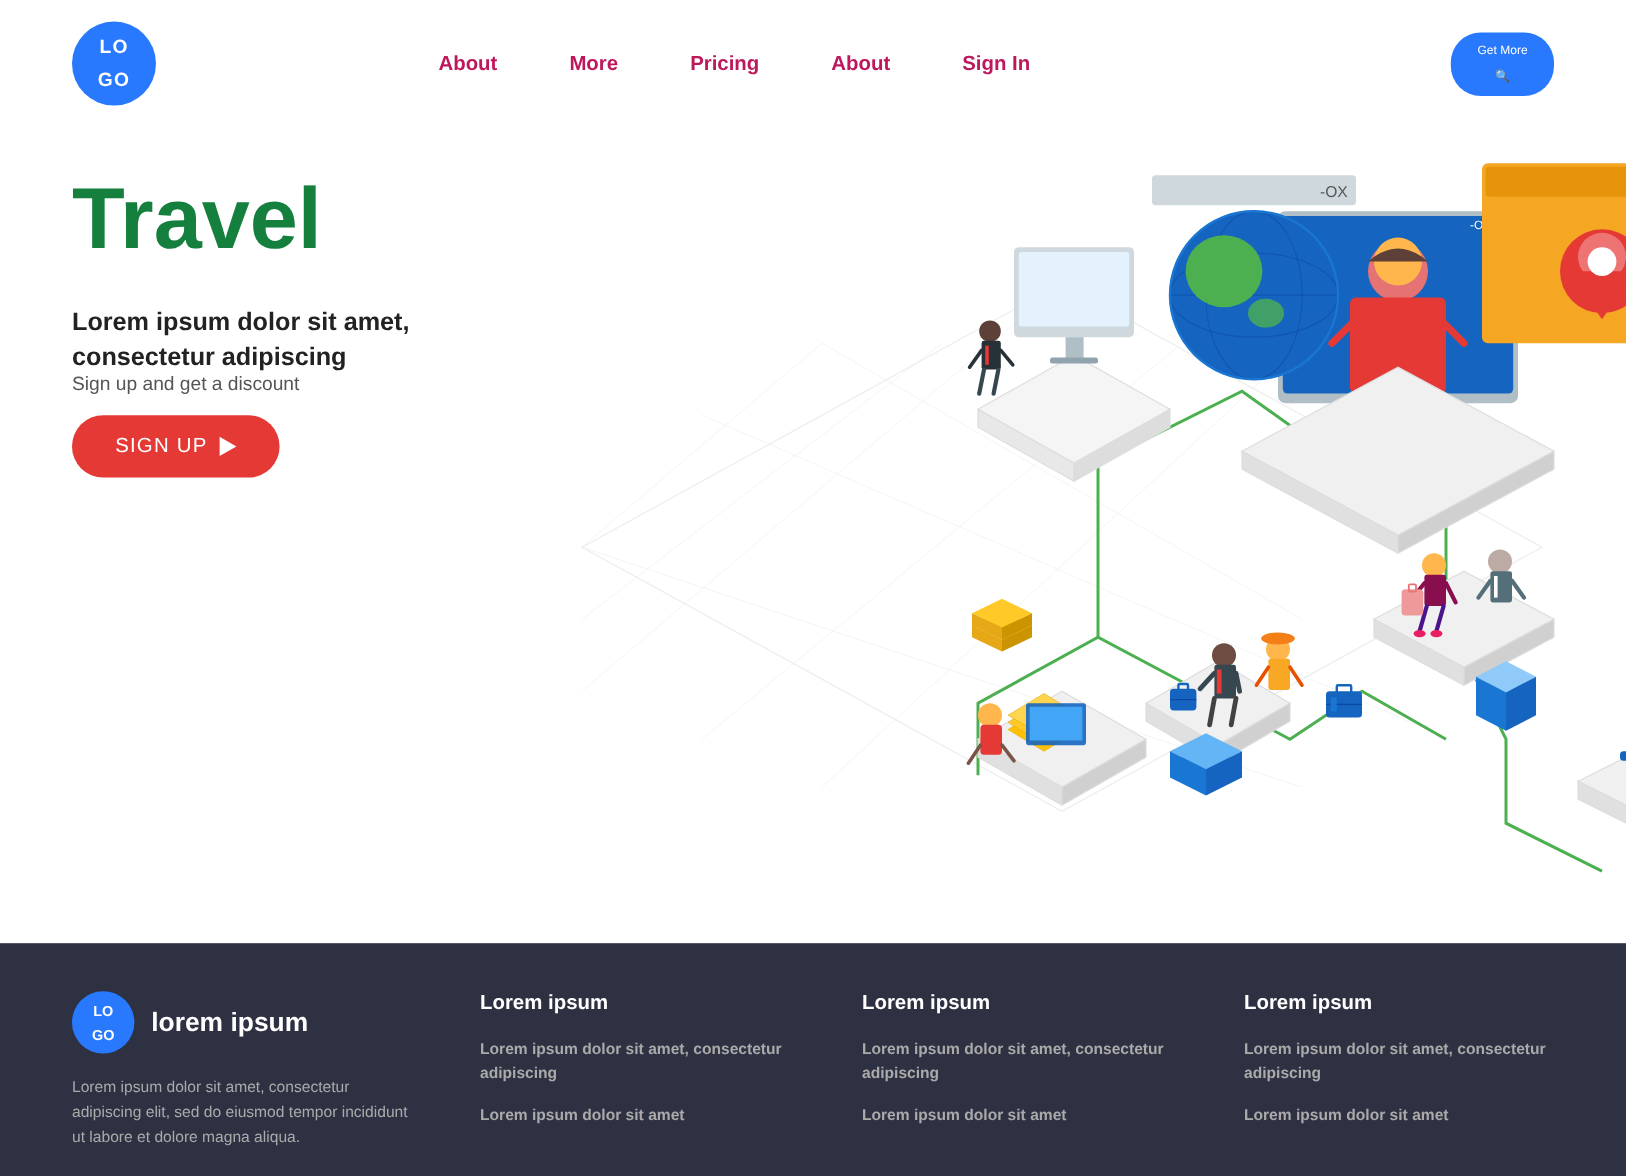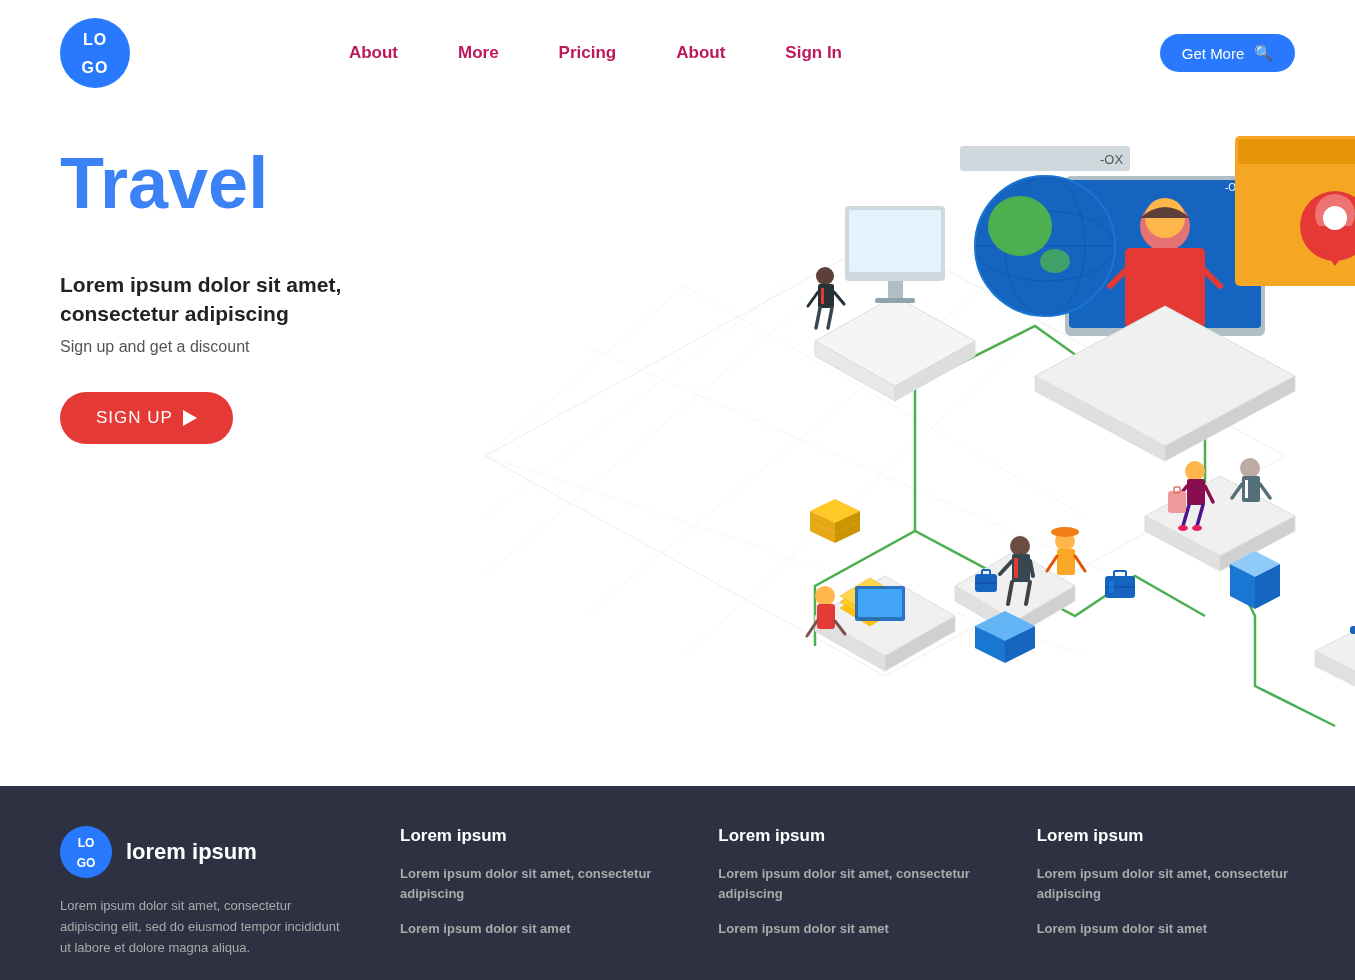--- a/index.html
+++ b/index.html
@@ -71,60 +71,61 @@
       align-items: center;
       gap: 16px;
       margin-left: auto;
     }
     .get-more-btn {
       background: #2979ff;
       color: #fff;
       border: none;
       border-radius: 25px;
       padding: 10px 22px;
-      font-size: 15px;
+      font-size: 10px;
       cursor: pointer;
       display: flex;
       align-items: center;
       gap: 10px;
+      flex-direction: column;
     }
 
     
     .main-section {
       display: flex;
       position: relative;
       min-height: 680px;
       overflow: hidden;
     }
 
     
     .left-content {
       padding: 40px 0 40px 60px;
       width: 420px;
       flex-shrink: 0;
       z-index: 5;
     }
     .hero-title {
       font-size: 72px;
       font-weight: 800;
-      color: #3b82f6;
+      color: #15803d;
       line-height: 1.05;
-      margin-bottom: 48px;
+      margin-bottom: 32px;
     }
     .hero-subtitle {
       font-size: 21px;
       font-weight: 700;
       color: #222;
-      margin-bottom: 10px;
+      margin-bottom: 0;
       line-height: 1.4;
     }
     .hero-desc {
       font-size: 16px;
       color: #555;
-      margin-bottom: 36px;
+      margin-bottom: 16px;
     }
     .signup-btn {
       background: #e53935;
       color: #fff;
       border: none;
       border-radius: 30px;
       padding: 16px 36px;
       font-size: 17px;
       font-weight: 400;
       cursor: pointer;

